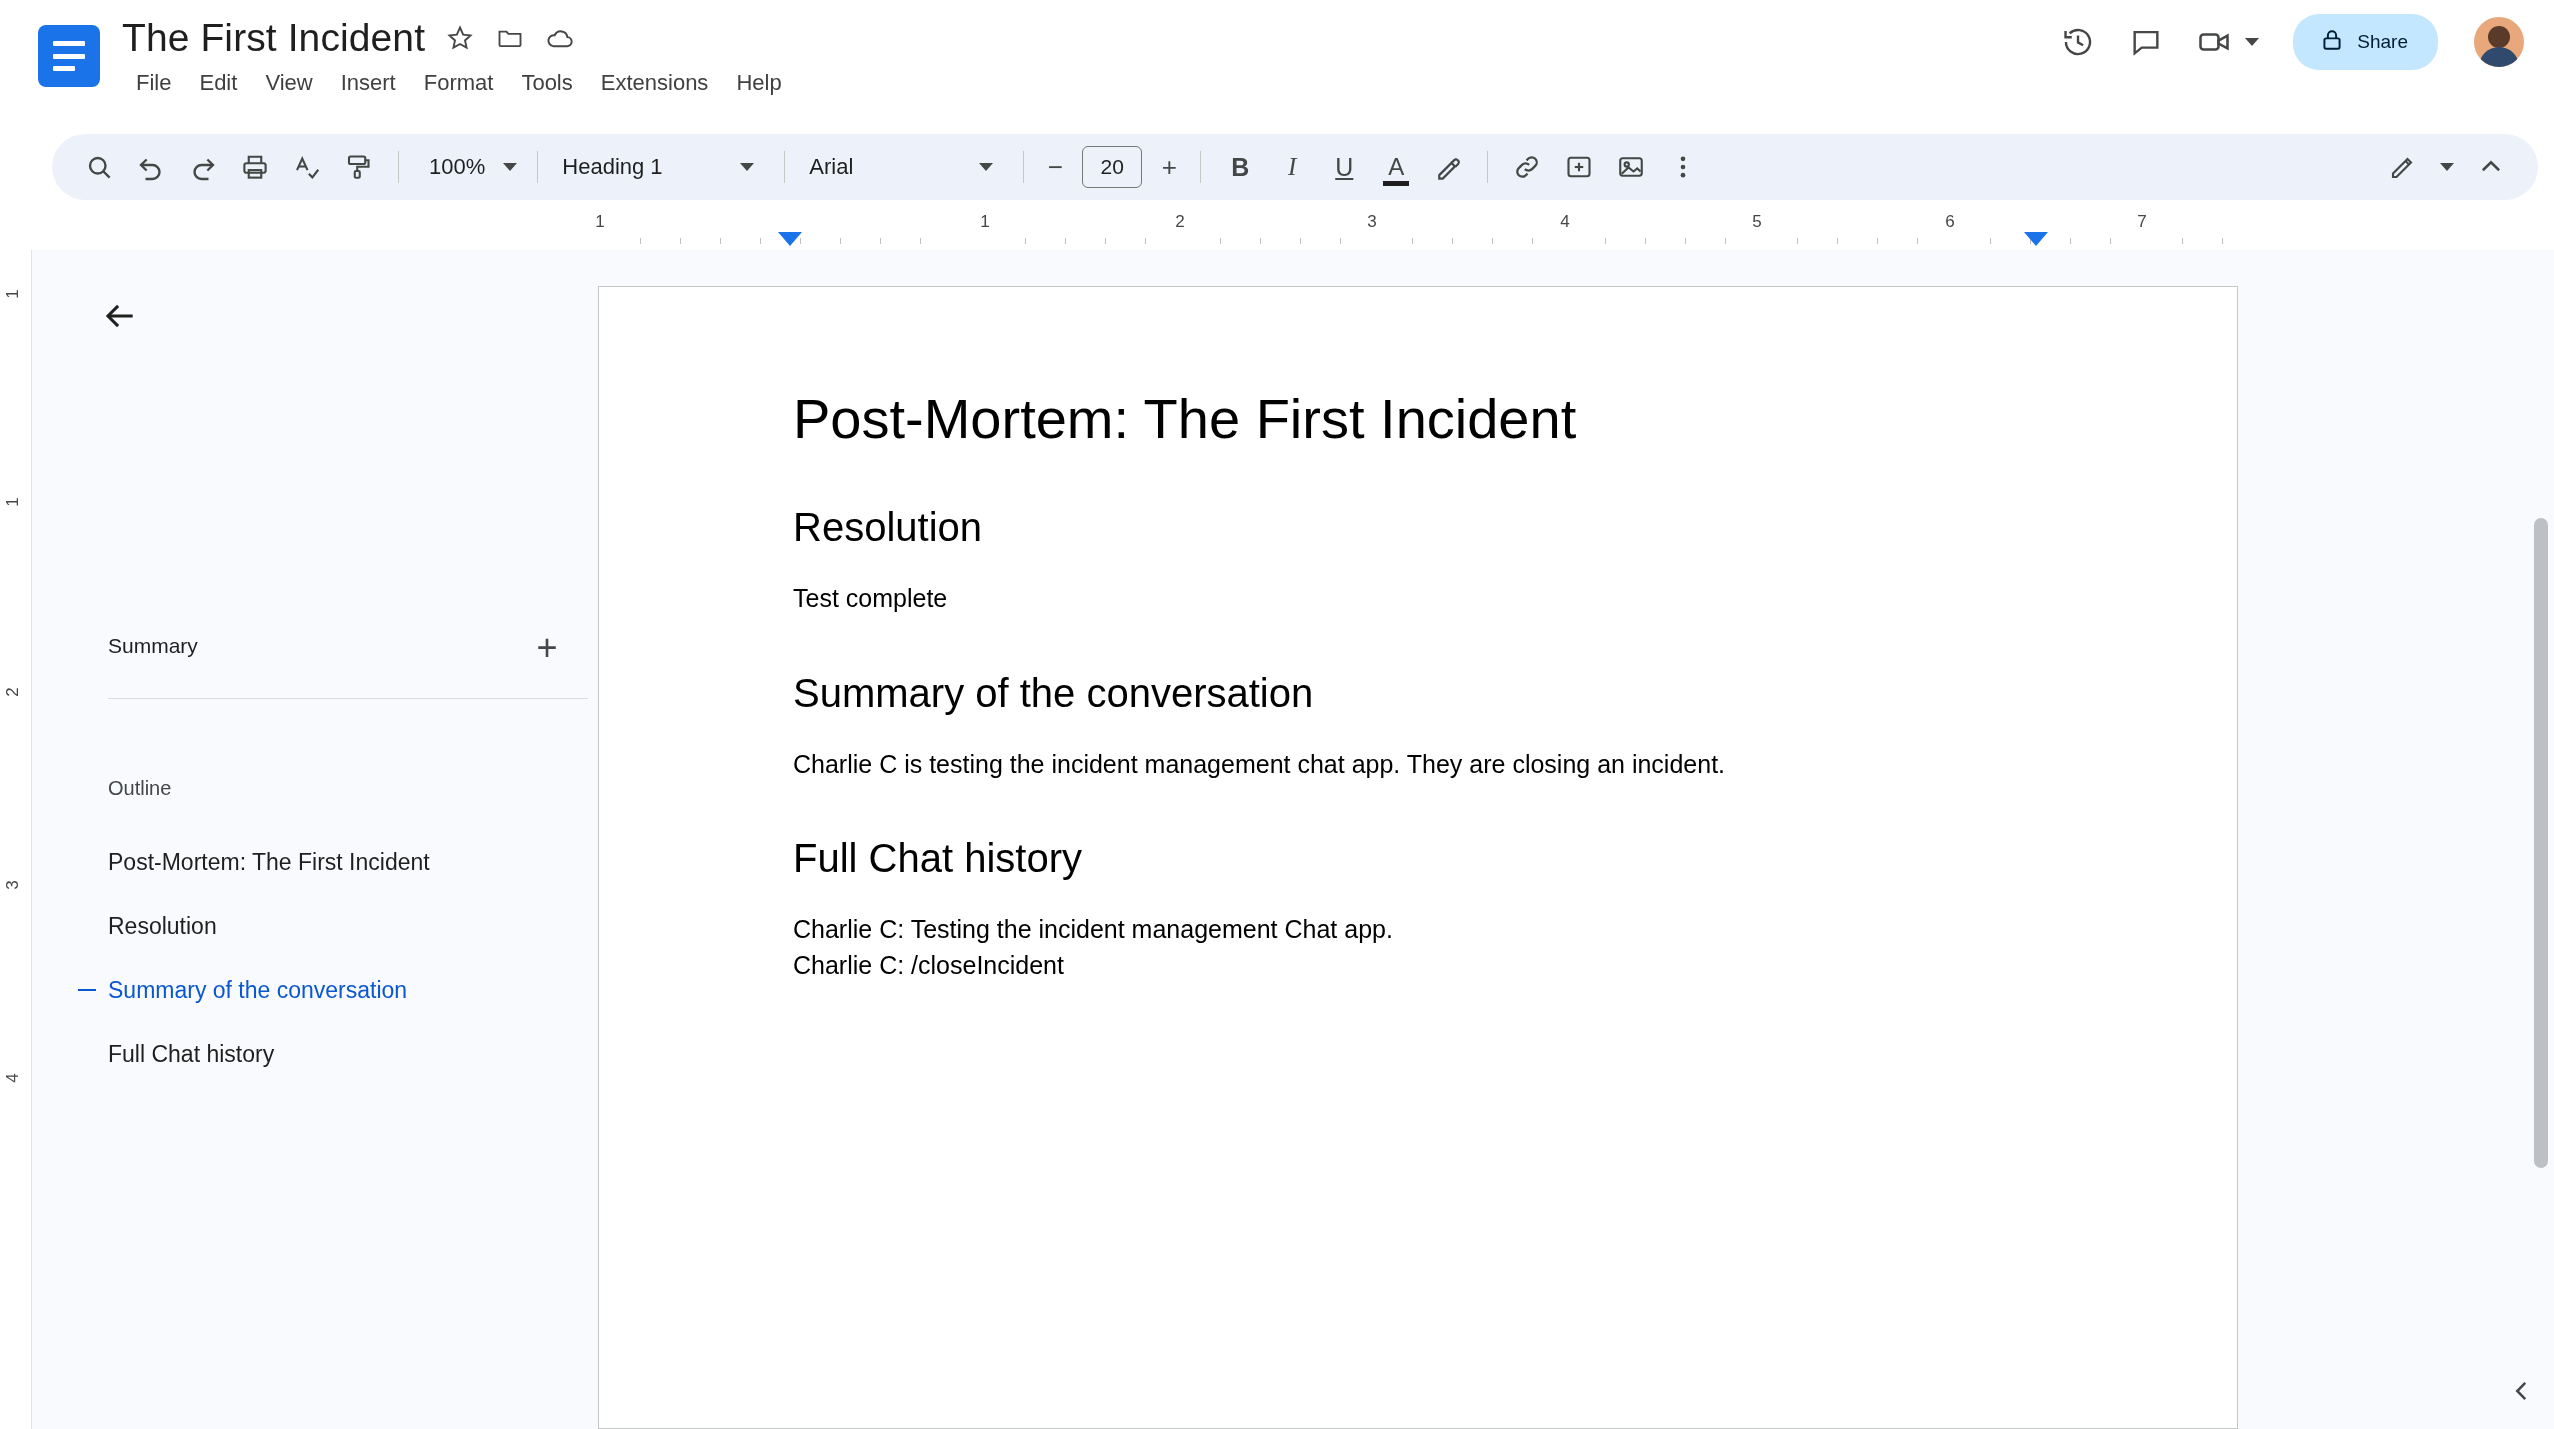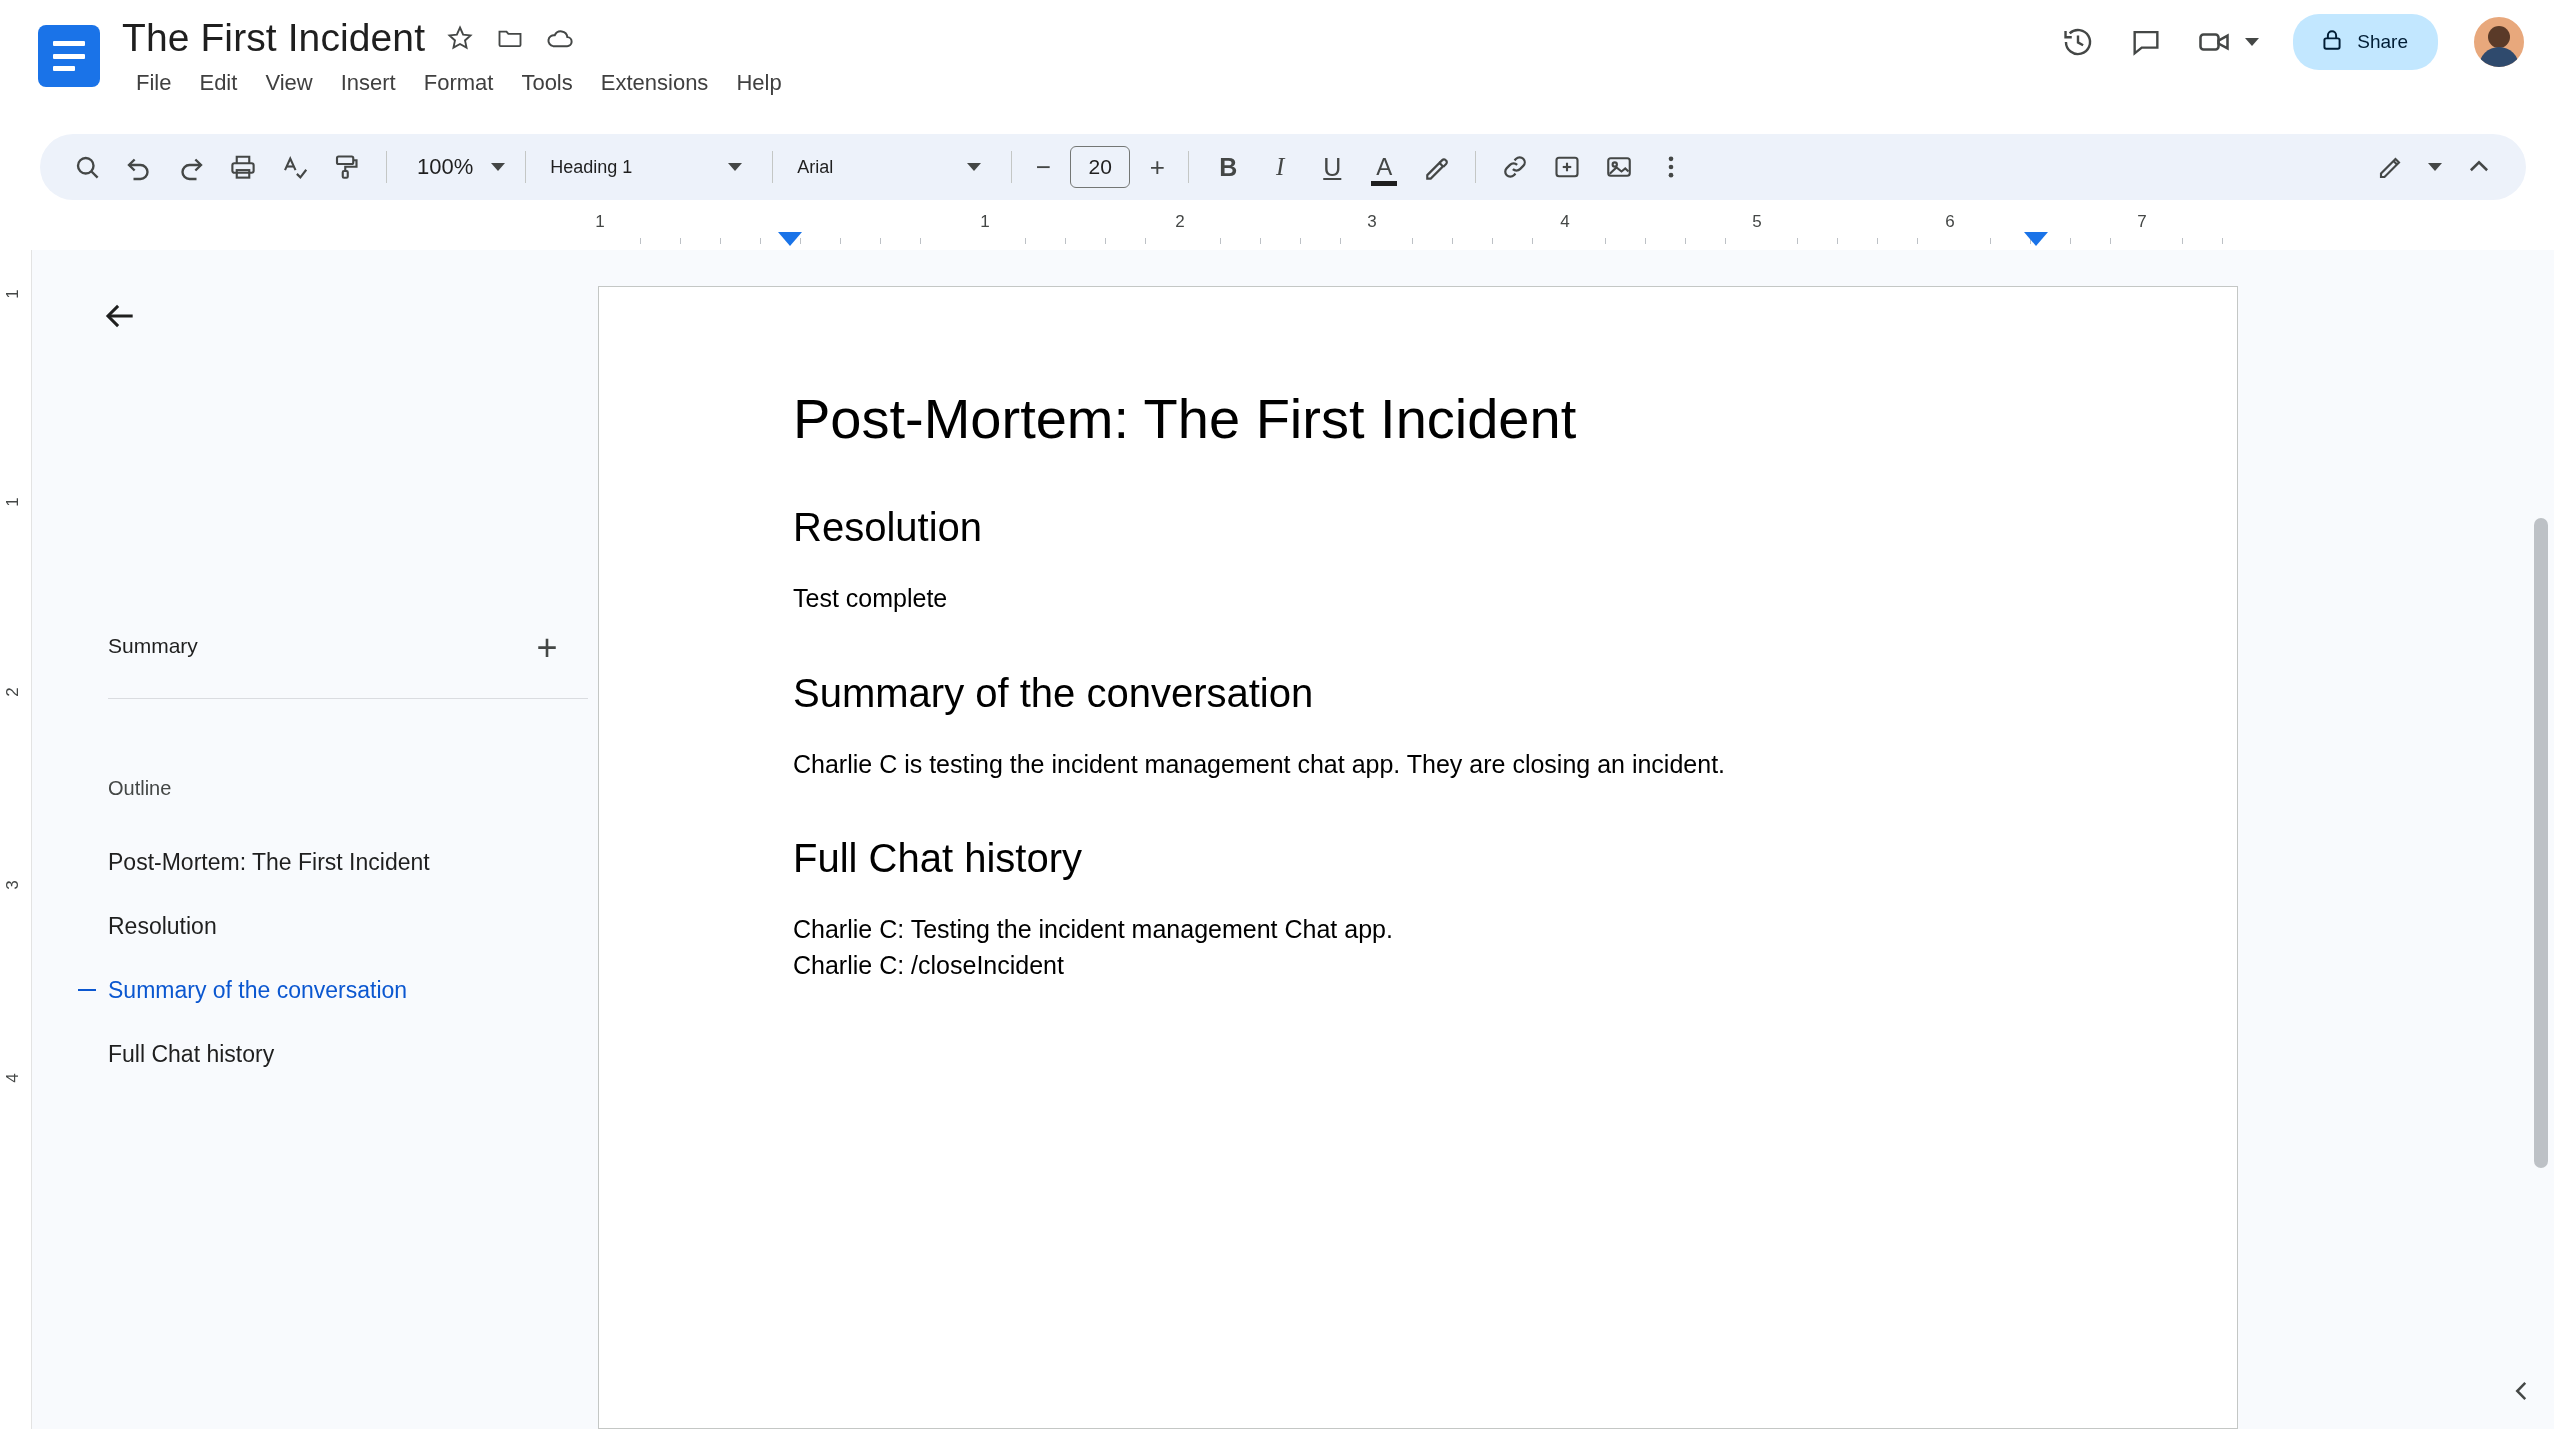--- a/index.html
+++ b/index.html
@@ -106,21 +106,21 @@
   .avatar .body {
     position: absolute; left: 50%; bottom: -6px;
     transform: translateX(-50%);
     width: 40px; height: 26px; border-radius: 20px 20px 0 0;
     background: #2f4a6d;
   }
 
   
   .toolbar {
     position: absolute;
-    left: 40px; top: 134px;
+    left: 52px; top: 134px;
     width: 2486px; height: 66px;
     background: #edf2fa;
     border-radius: 33px;
     display: flex; align-items: center;
     padding: 0 22px;
     gap: 2px;
   }
   .tb-icon {
     width: 50px; height: 50px;
     display: flex; align-items: center; justify-content: center;
@@ -142,21 +142,21 @@
   .dd-arrow {
     width: 0; height: 0;
     border-left: 7px solid transparent;
     border-right: 7px solid transparent;
     border-top: 8px solid #444746;
     margin: 0 6px;
   }
   .style-box, .font-box {
     display: flex; align-items: center; justify-content: space-between;
     height: 46px;
-    font-size: 18px;
+    font-size: 22px;
     color: #1f1f1f;
     padding: 0 10px;
   }
   .style-box { width: 218px; }
   .font-box { width: 210px; }
   .fontsize-grp {
     display: flex; align-items: center; gap: 10px;
   }
   .fs-btn {
     width: 34px; height: 34px;

